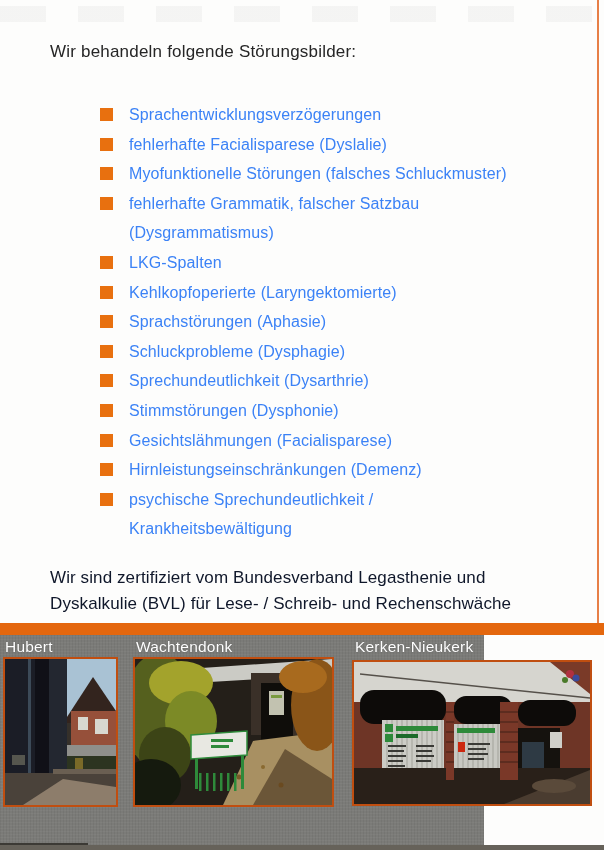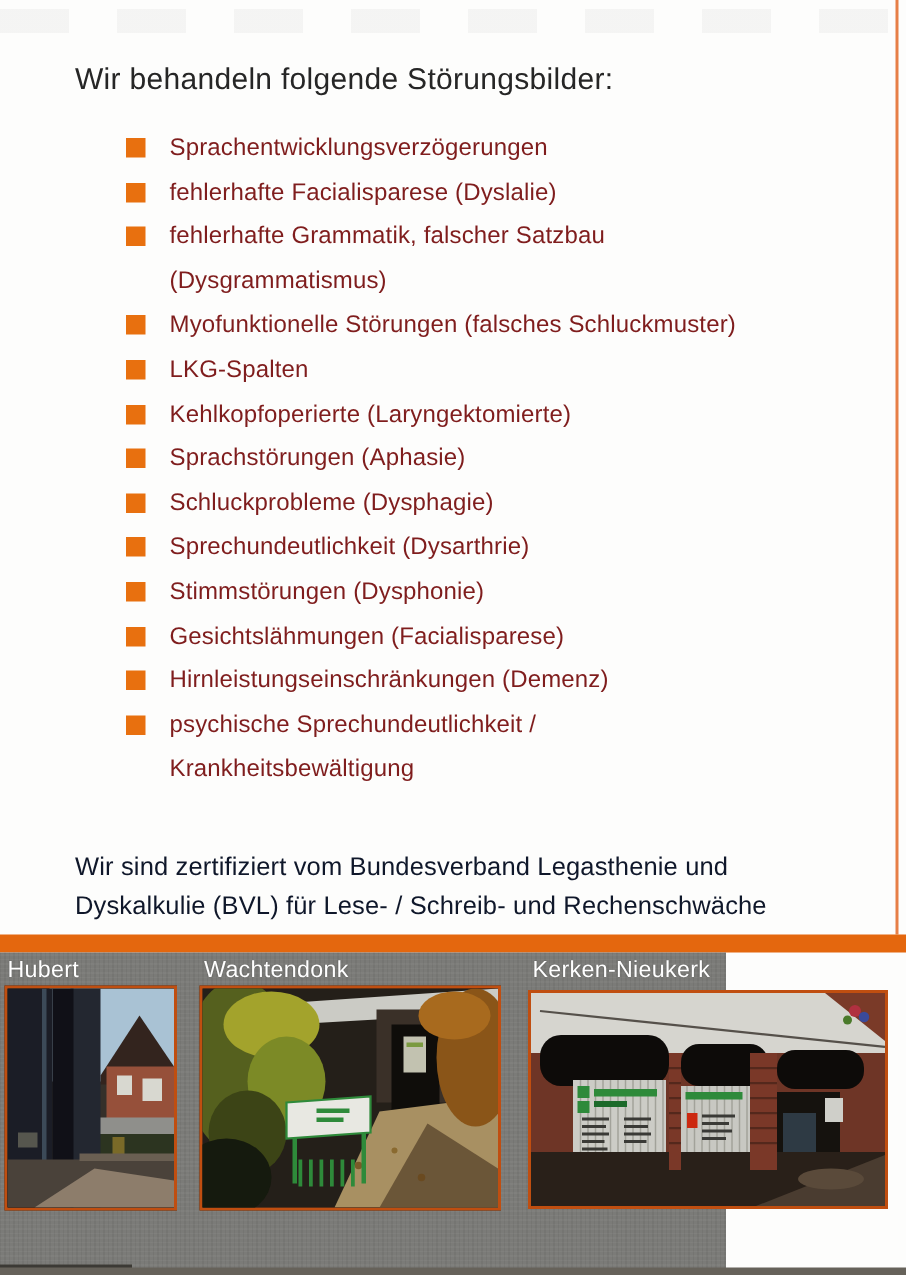--- a/index.html
+++ b/index.html
@@ -11,26 +11,26 @@
   .scan-band {
     position:absolute; left:0; top:6px; width:604px; height:16px;
     background:repeating-linear-gradient(90deg, rgba(130,130,130,.07) 0 46px, rgba(130,130,130,0) 46px 78px);
   }
   .edge-line {
     position:absolute; left:597px; top:0; width:2px; height:623px;
     background:rgba(225,95,25,.8);
   }
   .title {
     position:absolute; left:50px; top:42px; margin:0;
-    font-size:20px; font-weight:500; color:#262626; letter-spacing:.2px;
+    font-size:17px; font-weight:500; color:#262626; letter-spacing:.2px;
   }
   .disorder-list {
     position:absolute; left:113px; top:84px; width:472px;
-    margin:0; padding:0; list-style:none;
-    font-size:16px; line-height:29.6px; color:#7f1d1d; letter-spacing:.1px;
+    margin:16px; padding:0; list-style:none;
+    font-size:16px; line-height:29.6px; color:#3b82f6; letter-spacing:.1px;
   }
   .disorder-list li { position:relative; }
   .bullet {
     position:absolute; left:-29px; top:8px; width:13px; height:13px;
     background:#e8700f;
   }
   .line:empty { display:none; }
   .cert {
     position:absolute; left:50px; top:565px; margin:0;
     font-size:17px; line-height:26px; color:#0f172a; letter-spacing:.1px;
@@ -83,27 +83,27 @@
       <div class="line">Sprachentwicklungsverzögerungen</div>
 
     </li>
     <li>
       <span class="bullet"></span>
       <div class="line">fehlerhafte Facialisparese (Dyslalie)</div>
 
     </li>
     <li>
       <span class="bullet"></span>
+      <div class="line">Myofunktionelle Störungen (falsches Schluckmuster)</div>
+
+    </li>
+    <li>
+      <span class="bullet"></span>
       <div class="line">fehlerhafte Grammatik, falscher Satzbau</div>
       <div class="line">(Dysgrammatismus)</div>
-    </li>
-    <li>
-      <span class="bullet"></span>
-      <div class="line">Myofunktionelle Störungen (falsches Schluckmuster)</div>
-
     </li>
     <li>
       <span class="bullet"></span>
       <div class="line">LKG-Spalten</div>
 
     </li>
     <li>
       <span class="bullet"></span>
       <div class="line">Kehlkopfoperierte (Laryngektomierte)</div>
 

